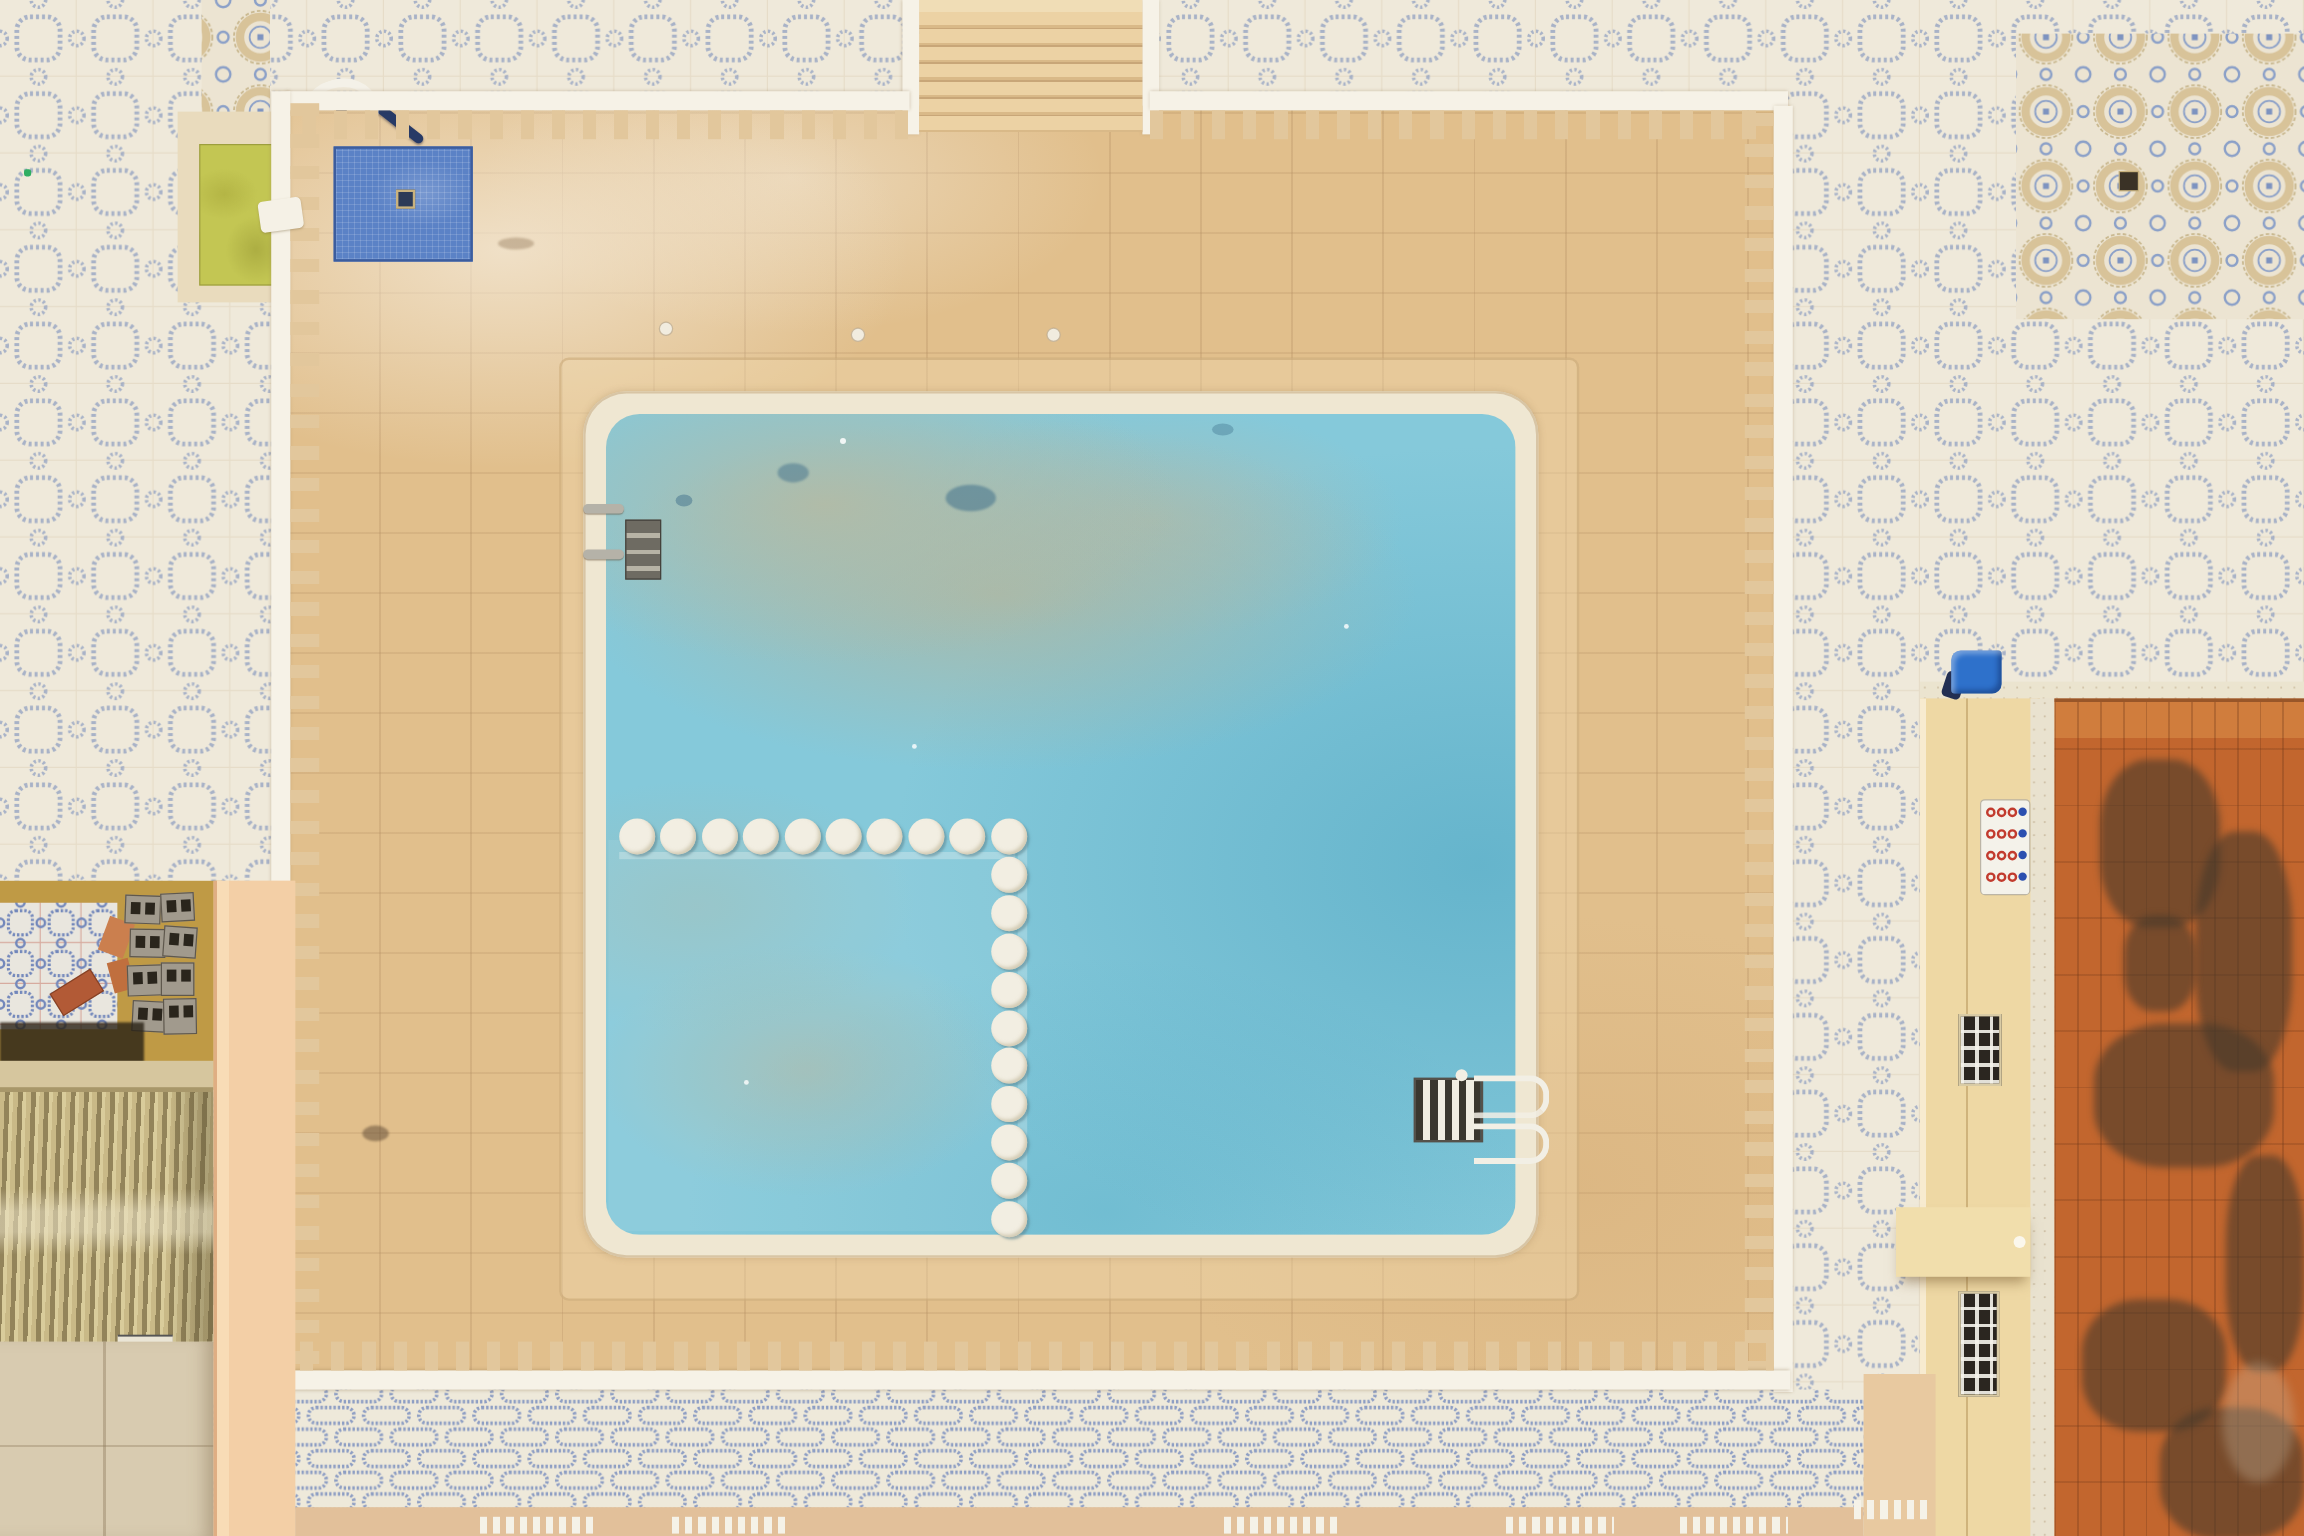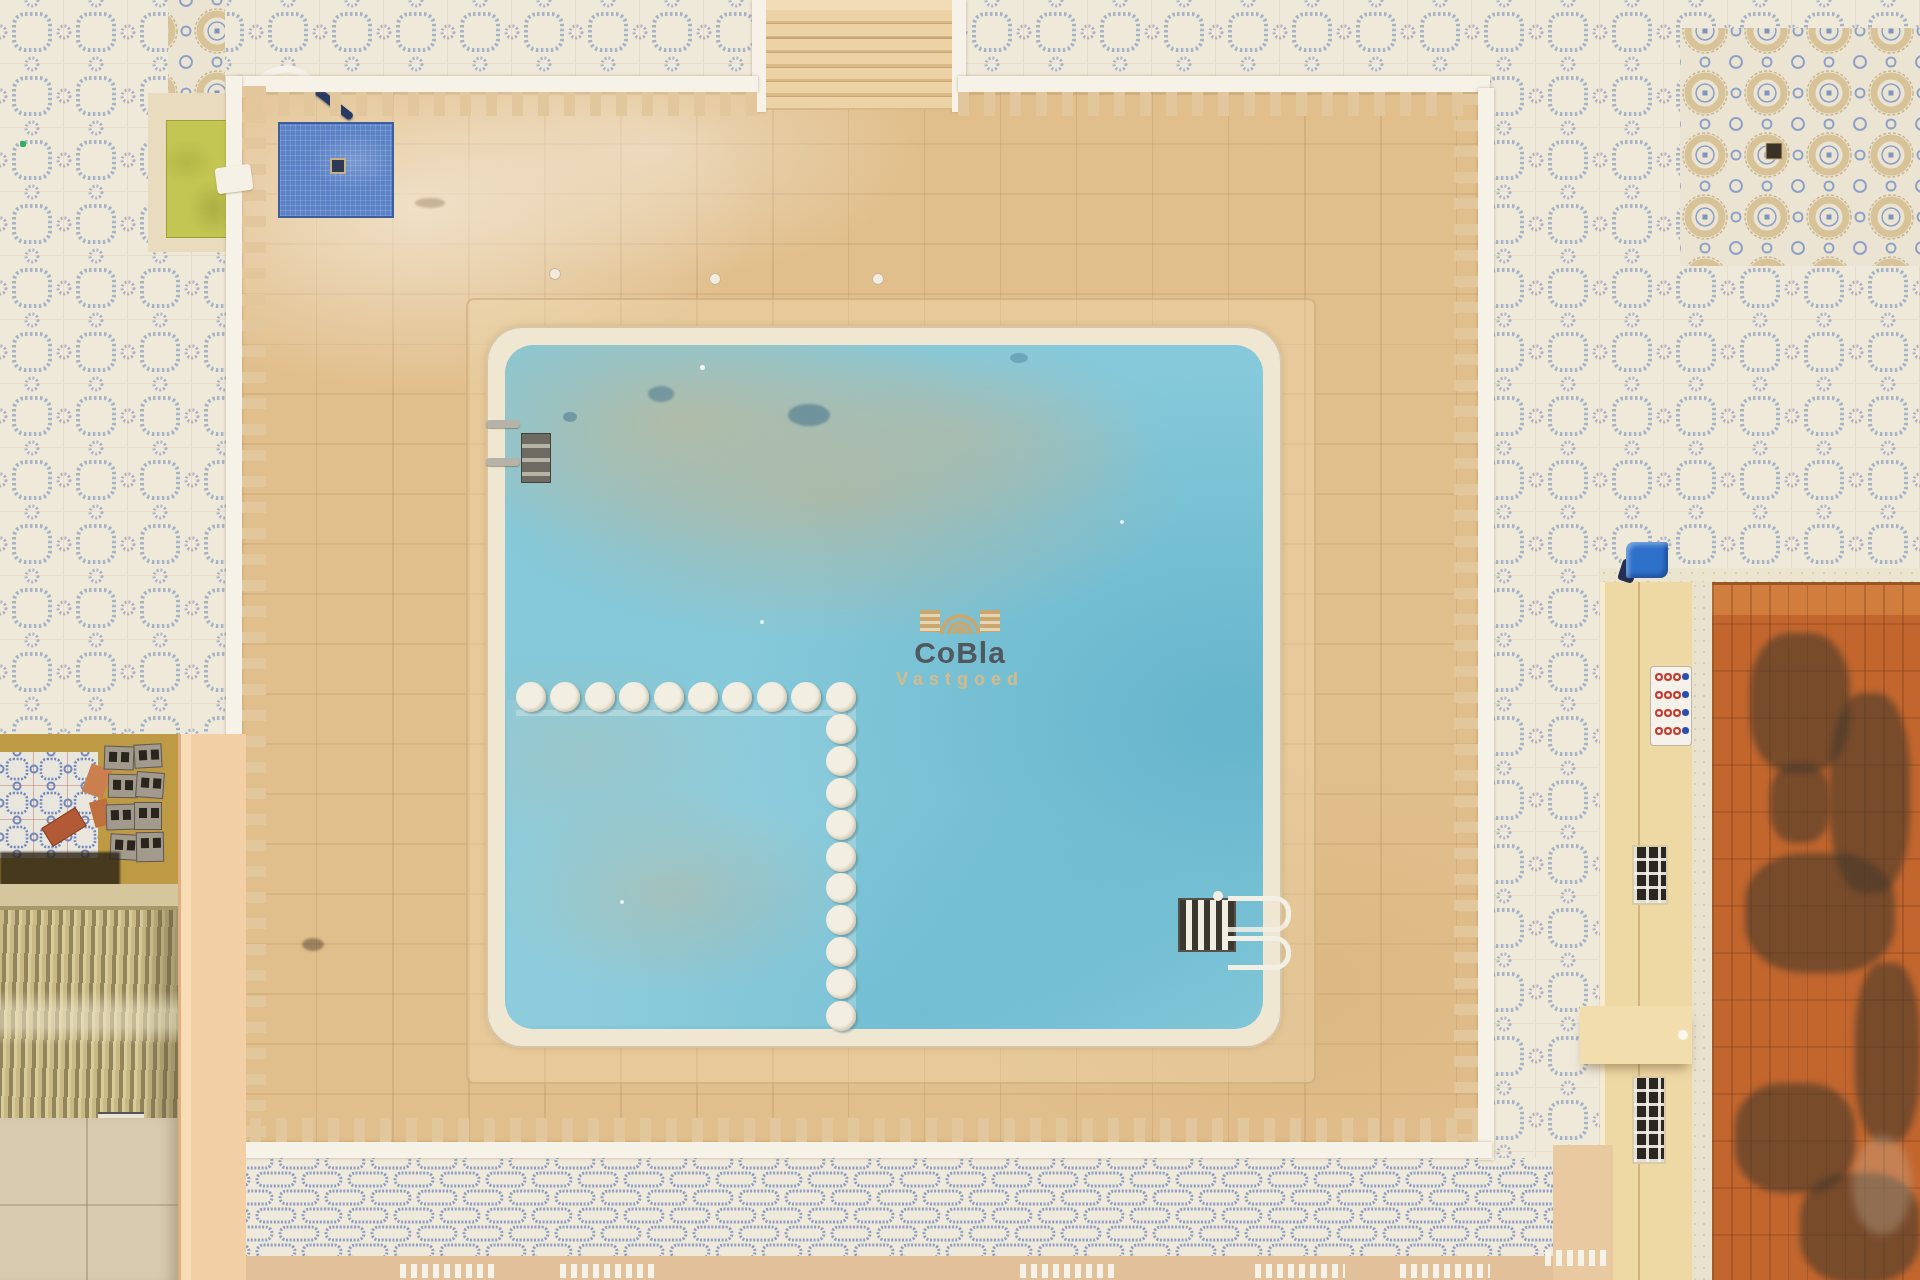--- a/index.html
+++ b/index.html
@@ -197,36 +197,20 @@
   <div class="abs bal-h" style="left:958px;top:92px;width:520px;height:24px"></div>
   <div class="abs rail" style="left:226px;top:76px;width:16px;height:1082px"></div>
   <div class="abs bal-v" style="left:242px;top:86px;width:24px;height:1060px"></div>
   <div class="abs rail" style="left:1478px;top:88px;width:16px;height:1072px"></div>
   <div class="abs bal-v" style="left:1454px;top:94px;width:24px;height:1056px"></div>
   <div class="abs rail" style="left:226px;top:1142px;width:1266px;height:16px"></div>
   <div class="abs bal-h" style="left:250px;top:1118px;width:1228px;height:24px"></div>
   <div class="abs" style="left:218px;top:1146px;width:16px;height:16px;border-radius:50%;background:#f6f2e7"></div>
   <div class="abs" style="left:216px;top:166px;width:36px;height:26px;background:#f5f1e6;border-radius:4px;transform:rotate(-8deg);box-shadow:0 1px 2px rgba(120,100,60,.4)"></div>
 
-  <div id="watermark" class="abs" style="left:860px;top:596px;width:200px;height:96px">
-    <div style="position:relative;width:96px;height:42px">
-      <span class="wm-block" style="left:8px"></span>
-      <span class="wm-block" style="right:8px"></span>
-      <svg class="abs" style="left:26px;top:0" width="44" height="42">
-        <g fill="none" stroke="#d2a567" stroke-width="4" opacity=".95">
-          <path d="M4 38 A18 18 0 0 1 40 38"></path>
-          <path d="M11 38 A11 11 0 0 1 33 38"></path>
-          <path d="M16.5 38 A5.5 5.5 0 0 1 27.5 38"></path>
-        </g>
-        <circle cx="22" cy="36" r="2.2" fill="#d2a567"></circle>
-      </svg>
-    </div>
-    <div id="wm-brand">CoBla</div>
-    <div id="wm-sub">Vastgoed</div>
-  </div>
 
   <div class="abs" style="left:1600px;top:568px;width:320px;height:18px;background:#ebe4cf;
        background-image:radial-gradient(2px 2px at 4px 5px,rgba(150,120,80,.5),rgba(0,0,0,0) 60%);background-size:11px 9px"></div>
   <div class="abs" style="left:1600px;top:582px;width:100px;height:698px;background:#eed8a4;
        box-shadow:inset 5px 0 0 #f7ebd0, inset -2px 0 0 rgba(180,140,80,.4);
        background-image:linear-gradient(90deg,rgba(0,0,0,0) 0 38px,rgba(170,135,75,.45) 38px 40px,rgba(0,0,0,0) 40px)"></div>
   <div class="abs" style="left:1692px;top:582px;width:22px;height:698px;background:#e9e2cf;
        background-image:radial-gradient(2px 2px at 3px 4px,rgba(150,120,80,.5),rgba(0,0,0,0) 60%);background-size:9px 11px"></div>
   <div class="abs" style="left:1620px;top:560px;width:16px;height:22px;background:#232f52;border-radius:4px;transform:rotate(18deg)"></div>
   <div class="abs" style="left:1626px;top:542px;width:42px;height:36px;background:#2e71cb;border-radius:8px 3px 8px 3px;

